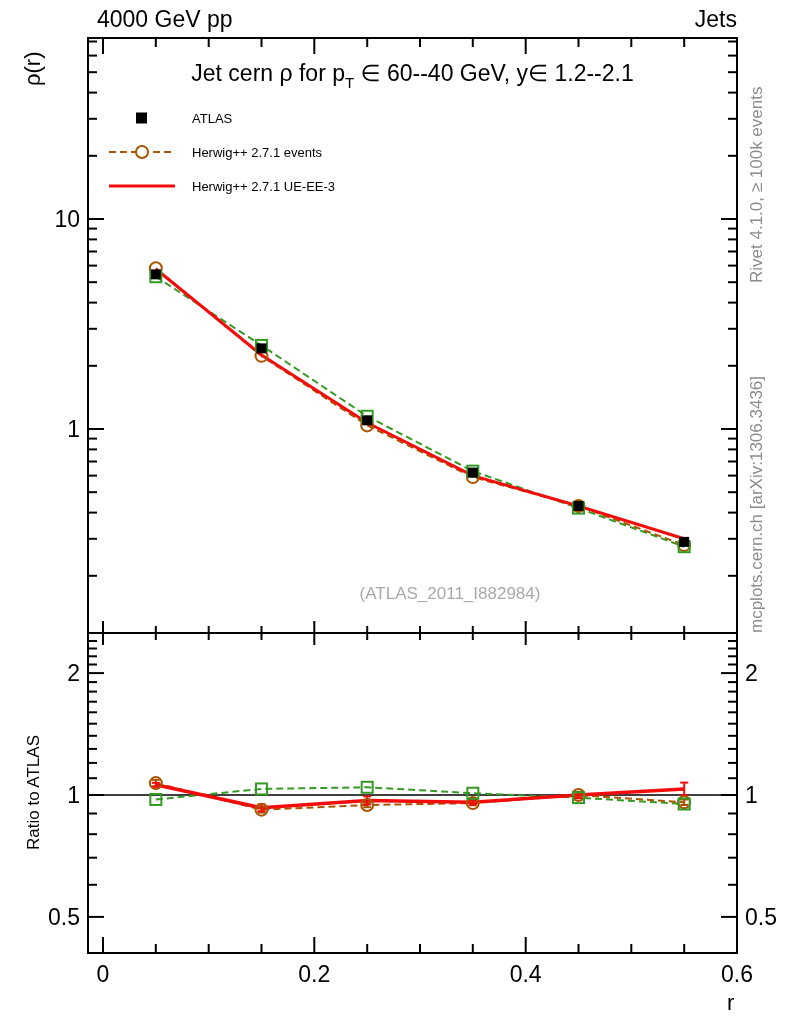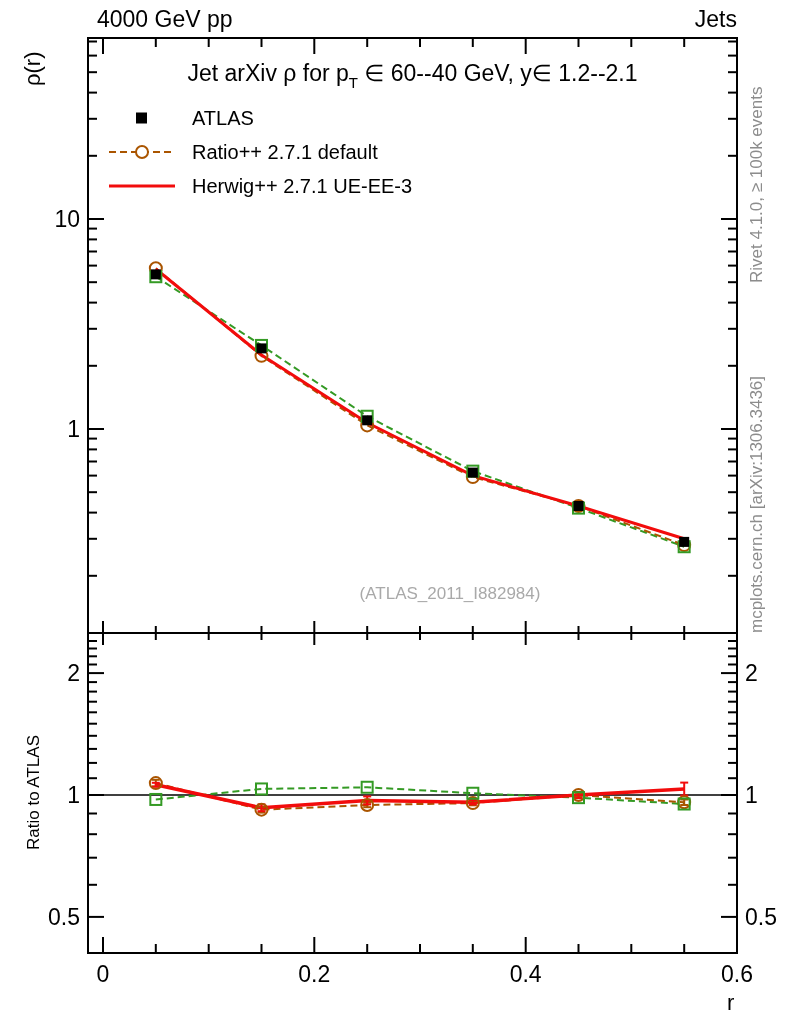--- a/index.html
+++ b/index.html
@@ -9,21 +9,21 @@
   }
   .page svg{display:block;}
   #chart-svg{position:absolute;left:0;top:0;}
   .hdr-left{position:absolute;left:97px;top:6px;font-size:23px;}
   .hdr-right{position:absolute;right:49px;top:6px;font-size:23px;}
   .plot-title{position:absolute;left:88px;width:649px;top:60px;text-align:center;font-size:23px;white-space:nowrap;}
   .plot-title .sub{font-size:15px;vertical-align:-7px;}
   .legend{position:absolute;left:106px;top:101px;}
   .legend-row{display:flex;align-items:center;height:34px;}
   .legend-icon{width:72px;height:20px;display:flex;align-items:center;justify-content:center;}
-  .legend-label{margin-left:14px;font-size:20px;white-space:nowrap;text-align:center;}
+  .legend-label{margin-left:14px;font-size:13px;white-space:nowrap;text-align:center;}
   .ylab-top{position:absolute;left:20px;top:86px;transform:rotate(-90deg);transform-origin:left top;font-size:22px;white-space:nowrap;}
   .ylab-ratio{position:absolute;left:24px;top:850px;transform:rotate(-90deg);transform-origin:left top;font-size:17px;white-space:nowrap;}
   .note-rivet{position:absolute;left:747px;top:283px;transform:rotate(-90deg);transform-origin:left top;font-size:17px;color:#8c8c8c;white-space:nowrap;}
   .note-mcplots{position:absolute;left:747px;top:633px;transform:rotate(-90deg);transform-origin:left top;font-size:17px;color:#8c8c8c;white-space:nowrap;}
   .watermark{position:absolute;left:88px;width:724px;top:584px;text-align:center;font-size:17px;color:#a9a9a9;}
   .xlab{position:absolute;left:727px;top:990px;font-size:22px;}
 </style>
 </head>
 <body>
 
@@ -256,39 +256,39 @@
           <rect x="467.3333333333333" y="787.7498436180298" width="11" height="11" fill="none" stroke="#349a24" stroke-width="2"></rect>
           <rect x="573" y="792.1583266484672" width="11" height="11" fill="none" stroke="#349a24" stroke-width="2"></rect>
           <rect x="678.6666666666667" y="798.5219398580167" width="11" height="11" fill="none" stroke="#349a24" stroke-width="2"></rect>
         </g>
       </svg>
     </div>
 
   <div class="hdr-left">4000 GeV pp</div>
   <div class="hdr-right">Jets</div>
 
-  <div class="plot-title"><span>Jet arXiv ρ for p</span><span class="sub">T</span><span> ∈ 60--40 GeV, y∈ 1.2--2.1</span></div>
+  <div class="plot-title"><span>Jet cern ρ for p</span><span class="sub">T</span><span> ∈ 60--40 GeV, y∈ 1.2--2.1</span></div>
 
   <div class="legend">
     <div class="legend-row">
       <span class="legend-icon">
           <svg xmlns="http://www.w3.org/2000/svg" width="72" height="20" viewBox="0 0 72 20">
             <rect x="30" y="4.5" width="11" height="11" fill="#000000"></rect>
           </svg>
         </span>
       <span class="legend-label">ATLAS</span>
     </div>
     <div class="legend-row">
       <span class="legend-icon">
           <svg xmlns="http://www.w3.org/2000/svg" width="72" height="20" viewBox="0 0 72 20">
             <line x1="3" y1="10" x2="69" y2="10" stroke="#aa5500" stroke-width="2" stroke-dasharray="7,4"></line>
             <circle cx="36" cy="10" r="6" fill="#fff" stroke="#aa5500" stroke-width="2"></circle>
           </svg>
         </span>
-      <span class="legend-label">Ratio++ 2.7.1 default</span>
+      <span class="legend-label">Herwig++ 2.7.1 events</span>
     </div>
     <div class="legend-row">
       <span class="legend-icon">
           <svg xmlns="http://www.w3.org/2000/svg" width="72" height="20" viewBox="0 0 72 20">
             <line x1="3" y1="10" x2="69" y2="10" stroke="#f20c0c" stroke-width="3"></line>
           </svg>
         </span>
       <span class="legend-label">Herwig++ 2.7.1 UE-EE-3</span>
     </div>
   </div>

